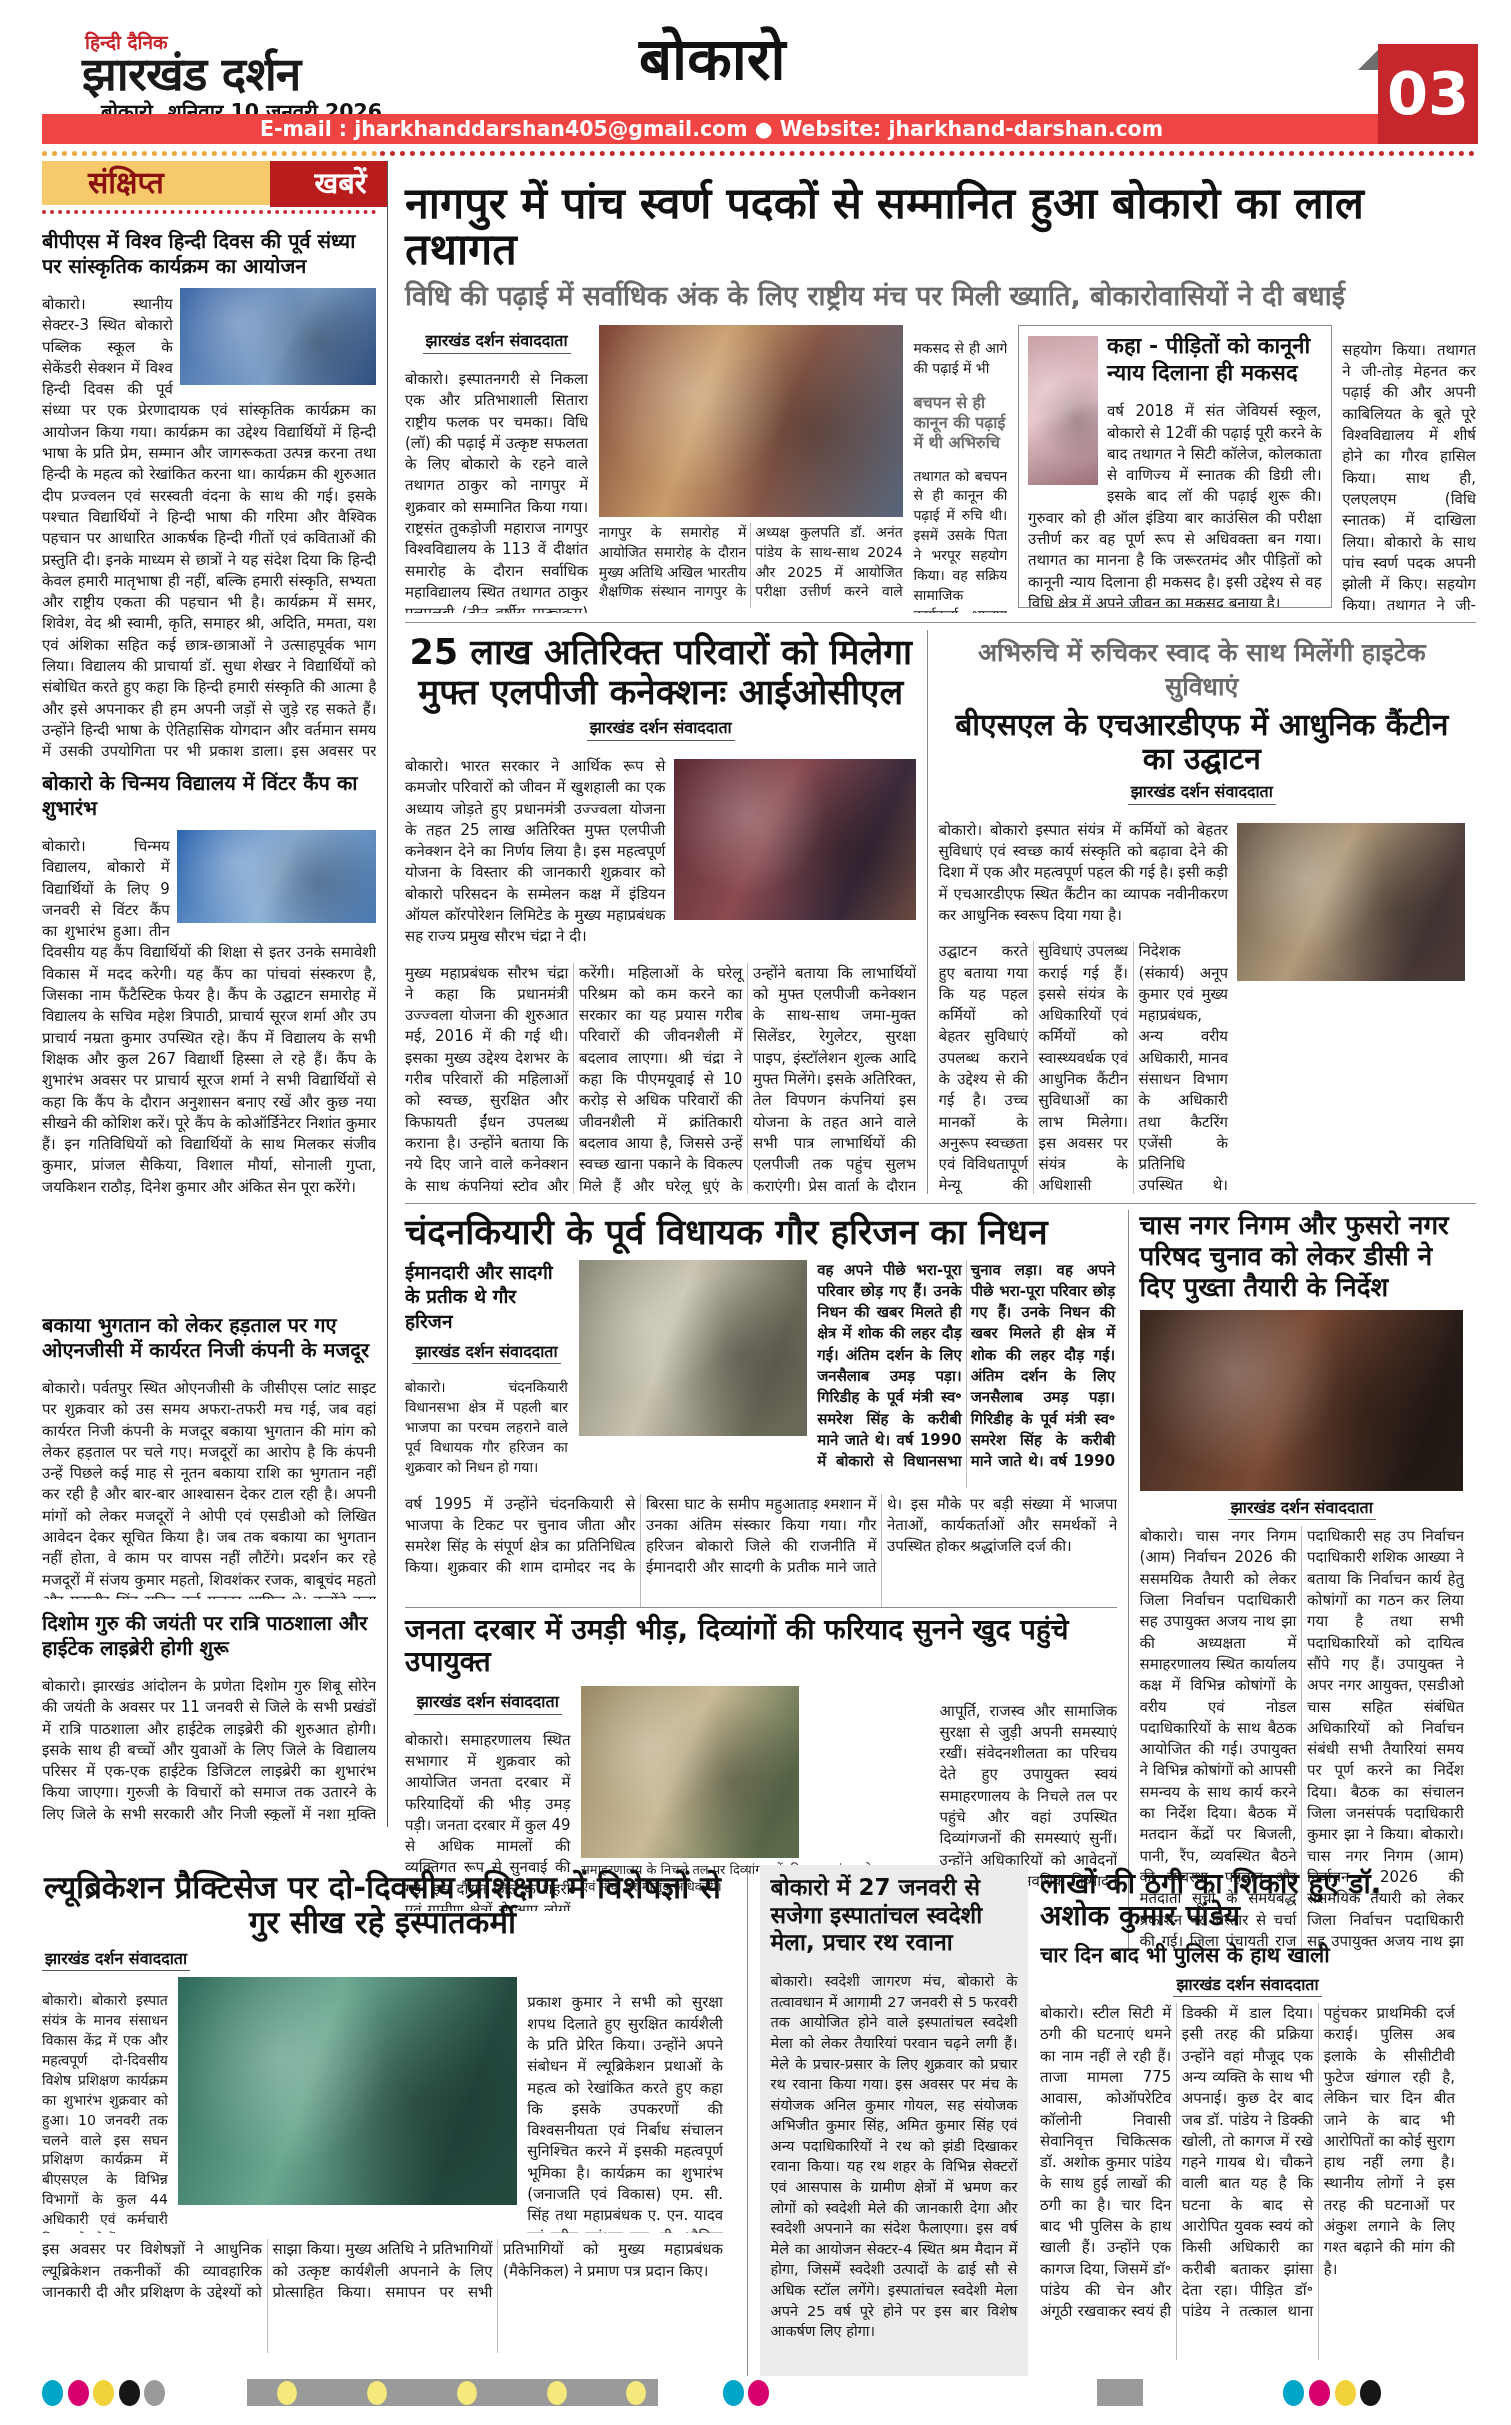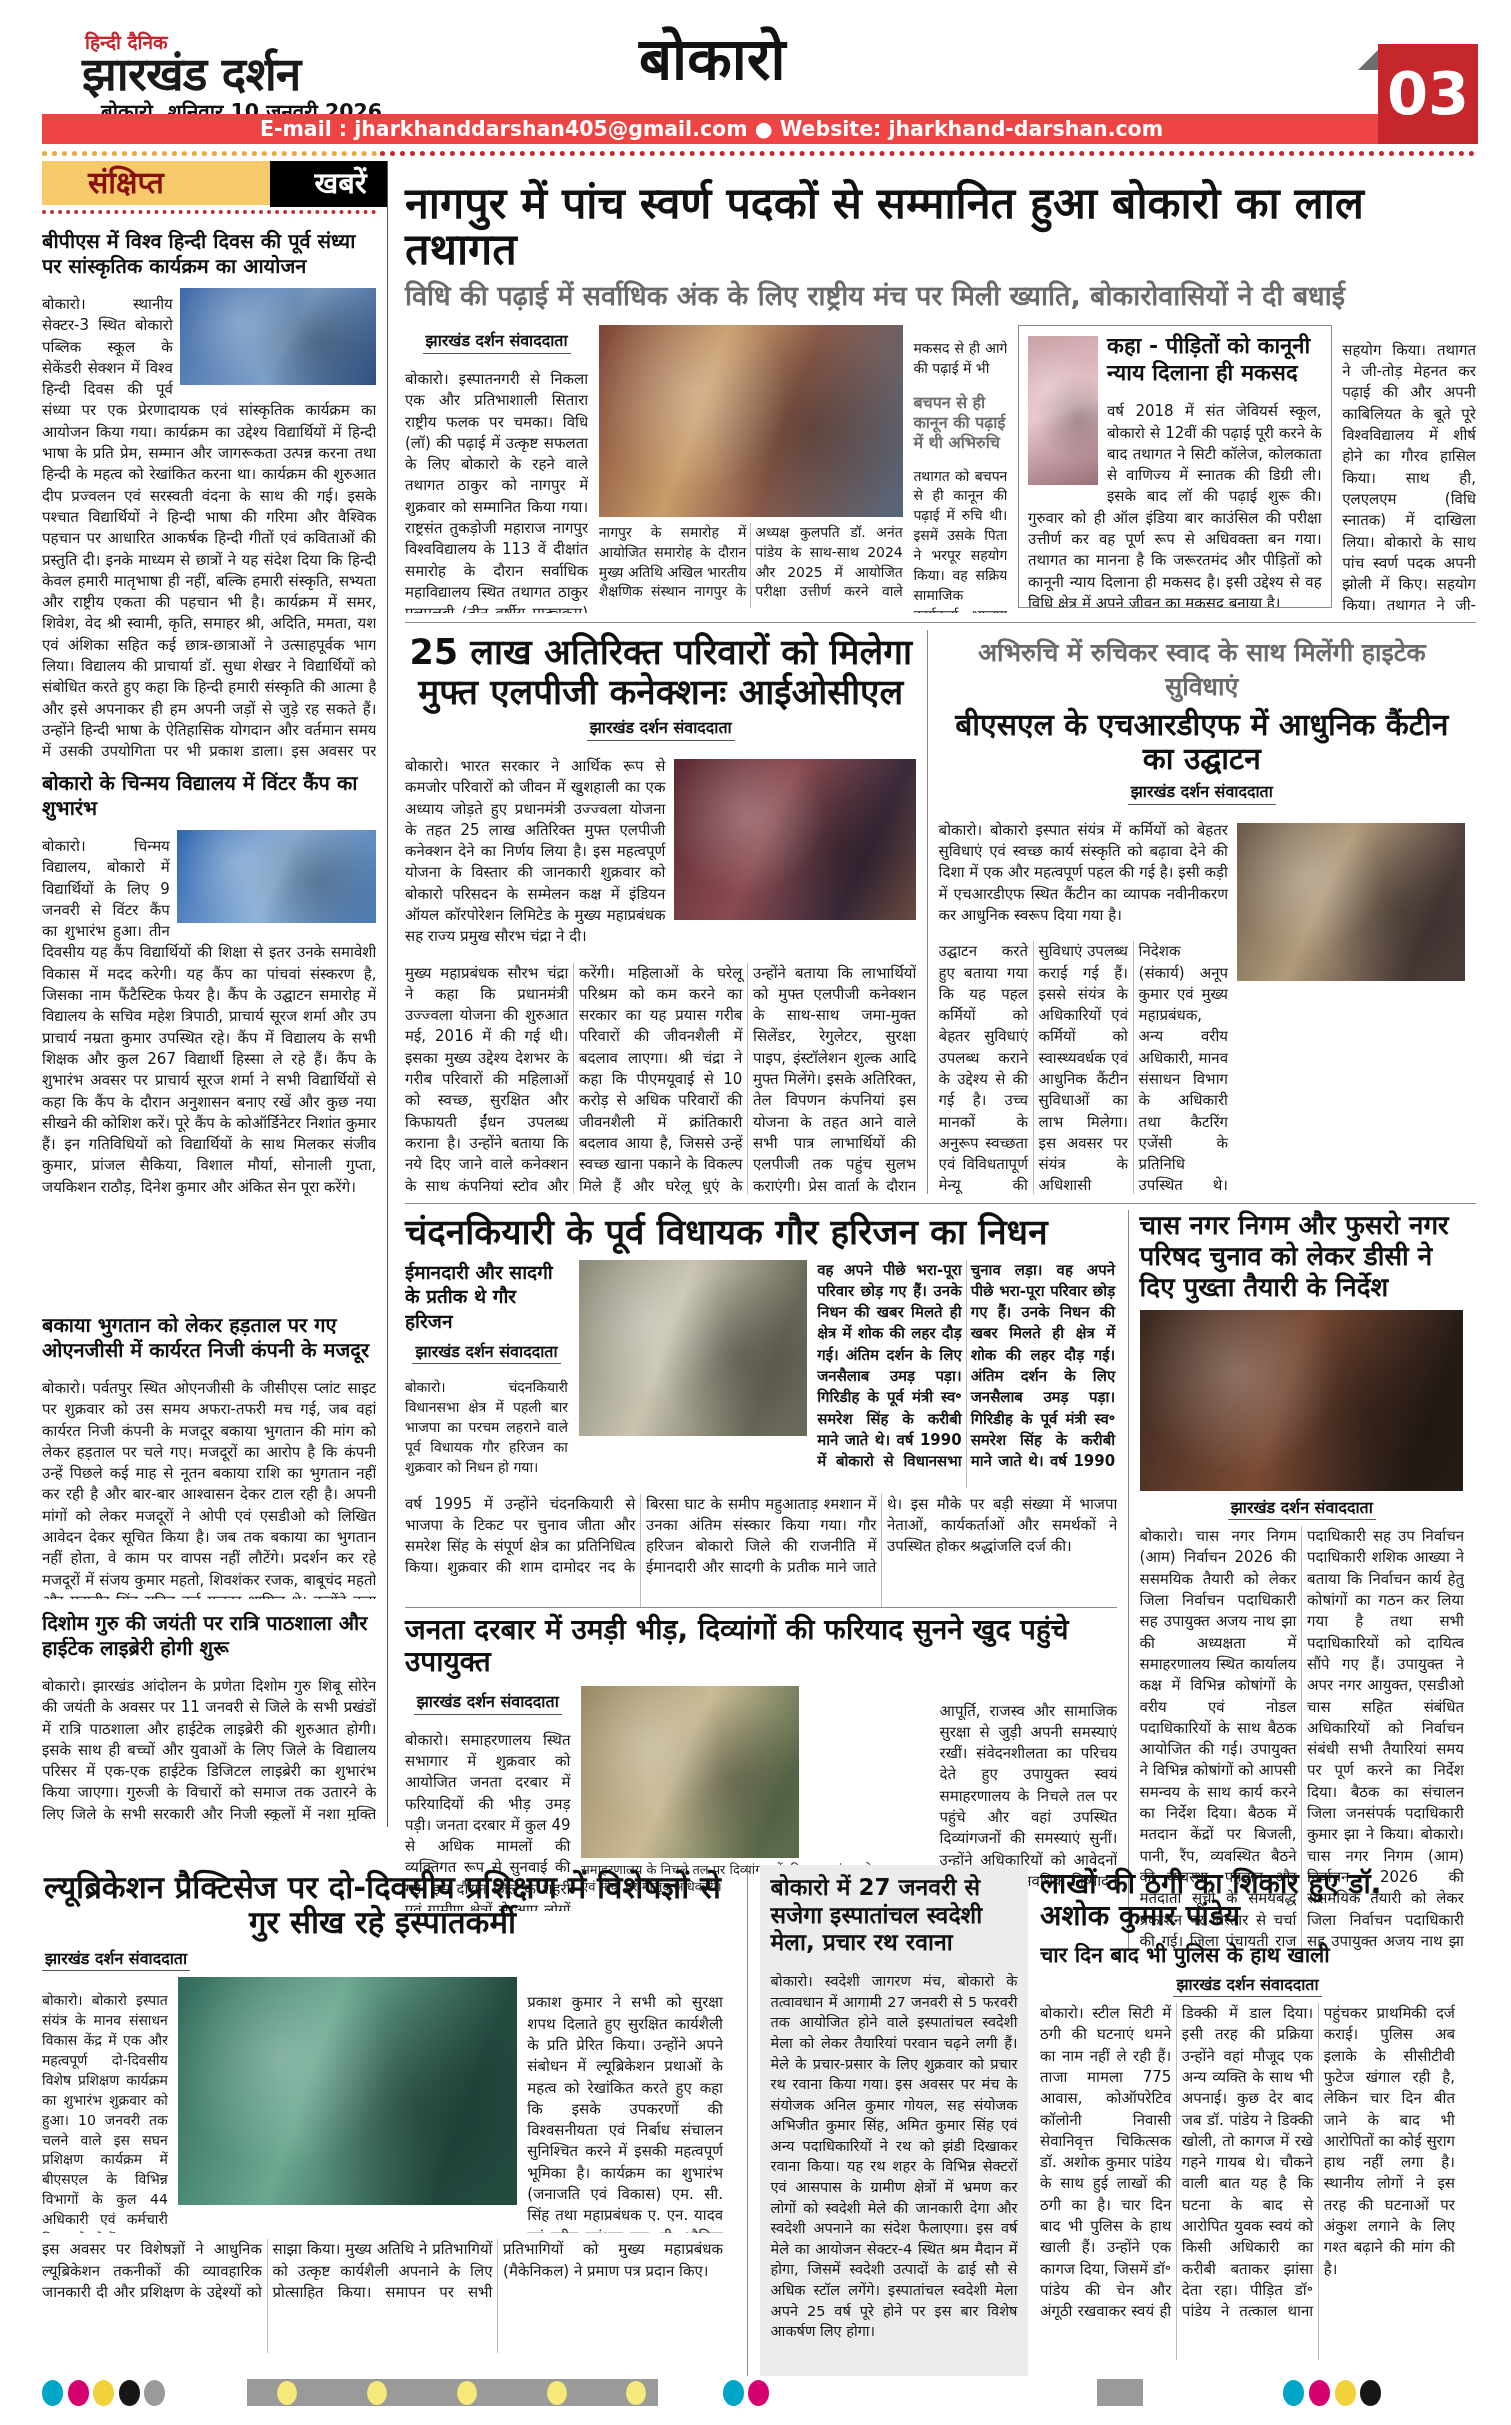--- a/index.html
+++ b/index.html
@@ -28,21 +28,21 @@
   .photo::after{content:"";position:absolute;inset:0;
      background:radial-gradient(circle at 30% 35%, rgba(255,255,255,.25), transparent 40%),
                 radial-gradient(circle at 70% 55%, rgba(0,0,0,.25), transparent 45%);}
   .clip{overflow:hidden;}
   
   .briefs{position:absolute;left:42px;top:161px;width:346px;height:1666px;border-right:1.5px solid #555;
           padding-right:10.6px;box-sizing:border-box;overflow:hidden;}
   .briefs-head{position:relative;height:49px;border-bottom:4.6px dotted #c5272d;margin-bottom:3px;}
   .briefs-head .yel{position:absolute;left:0;top:0;width:251px;height:44px;background:#f6c96b;
           font-size:30px;font-weight:bold;color:#8a1010;padding-left:46px;line-height:44px;box-sizing:border-box;}
-  .briefs-head .red{position:absolute;left:228px;top:-1.5px;width:141px;height:47px;background:#000000;
+  .briefs-head .red{position:absolute;left:228px;top:-1.5px;width:141px;height:47px;background:#b91c1c;
           border-radius:0 26px 26px 0;color:#fff;font-size:29px;font-weight:bold;text-align:center;line-height:47px;}
   .brief h3{font-size:20px;line-height:1.25;margin:12px 0 6px;color:#101010;}
   .brief .body{font-size:15px;}
   .brief .ph{float:right;margin:3px 0 4.6px 7.6px;}
   .b-ph1{width:196px;height:97px;background:linear-gradient(120deg,#3f69a8,#7da0c8 55%,#2e4e80);}
   .b-ph2{width:199px;height:93px;background:linear-gradient(115deg,#2f66b0,#8fb3d8 50%,#4a78b0);}
   .brief1{height:542px;overflow:hidden;}
   .brief2{height:542px;overflow:hidden;}
   .brief3{height:298px;overflow:hidden;}
   .brief4{height:222px;overflow:hidden;}

